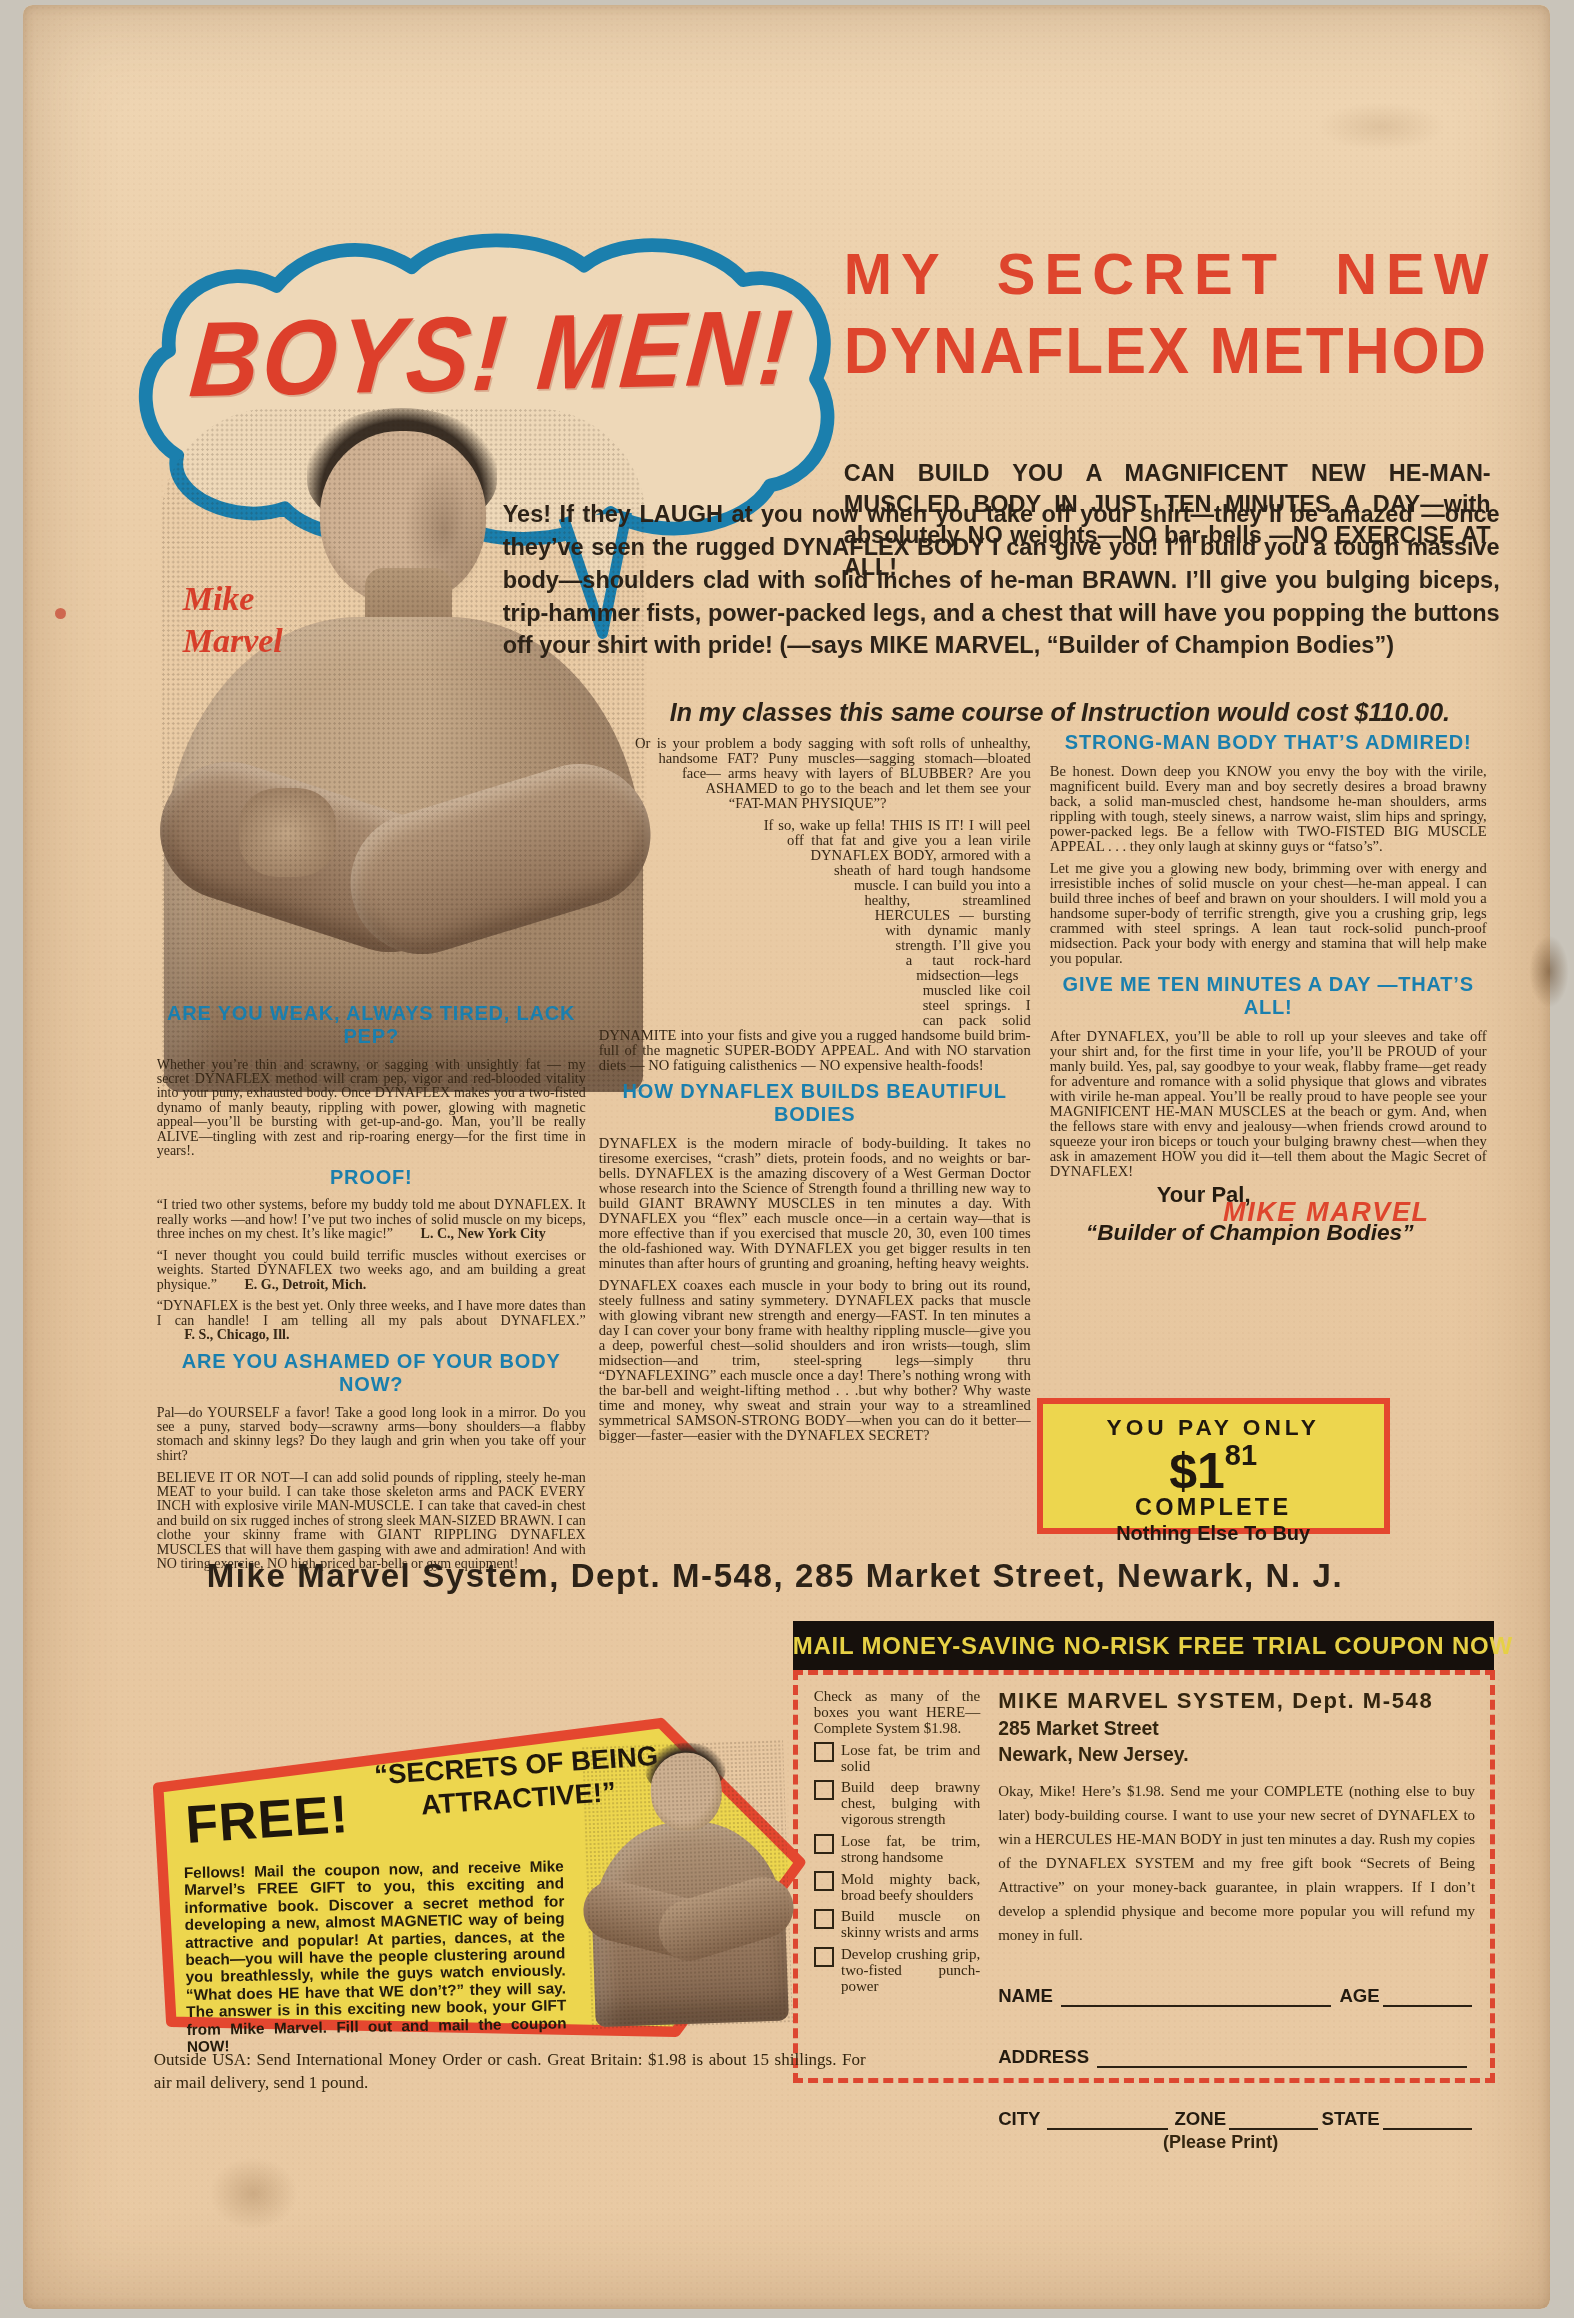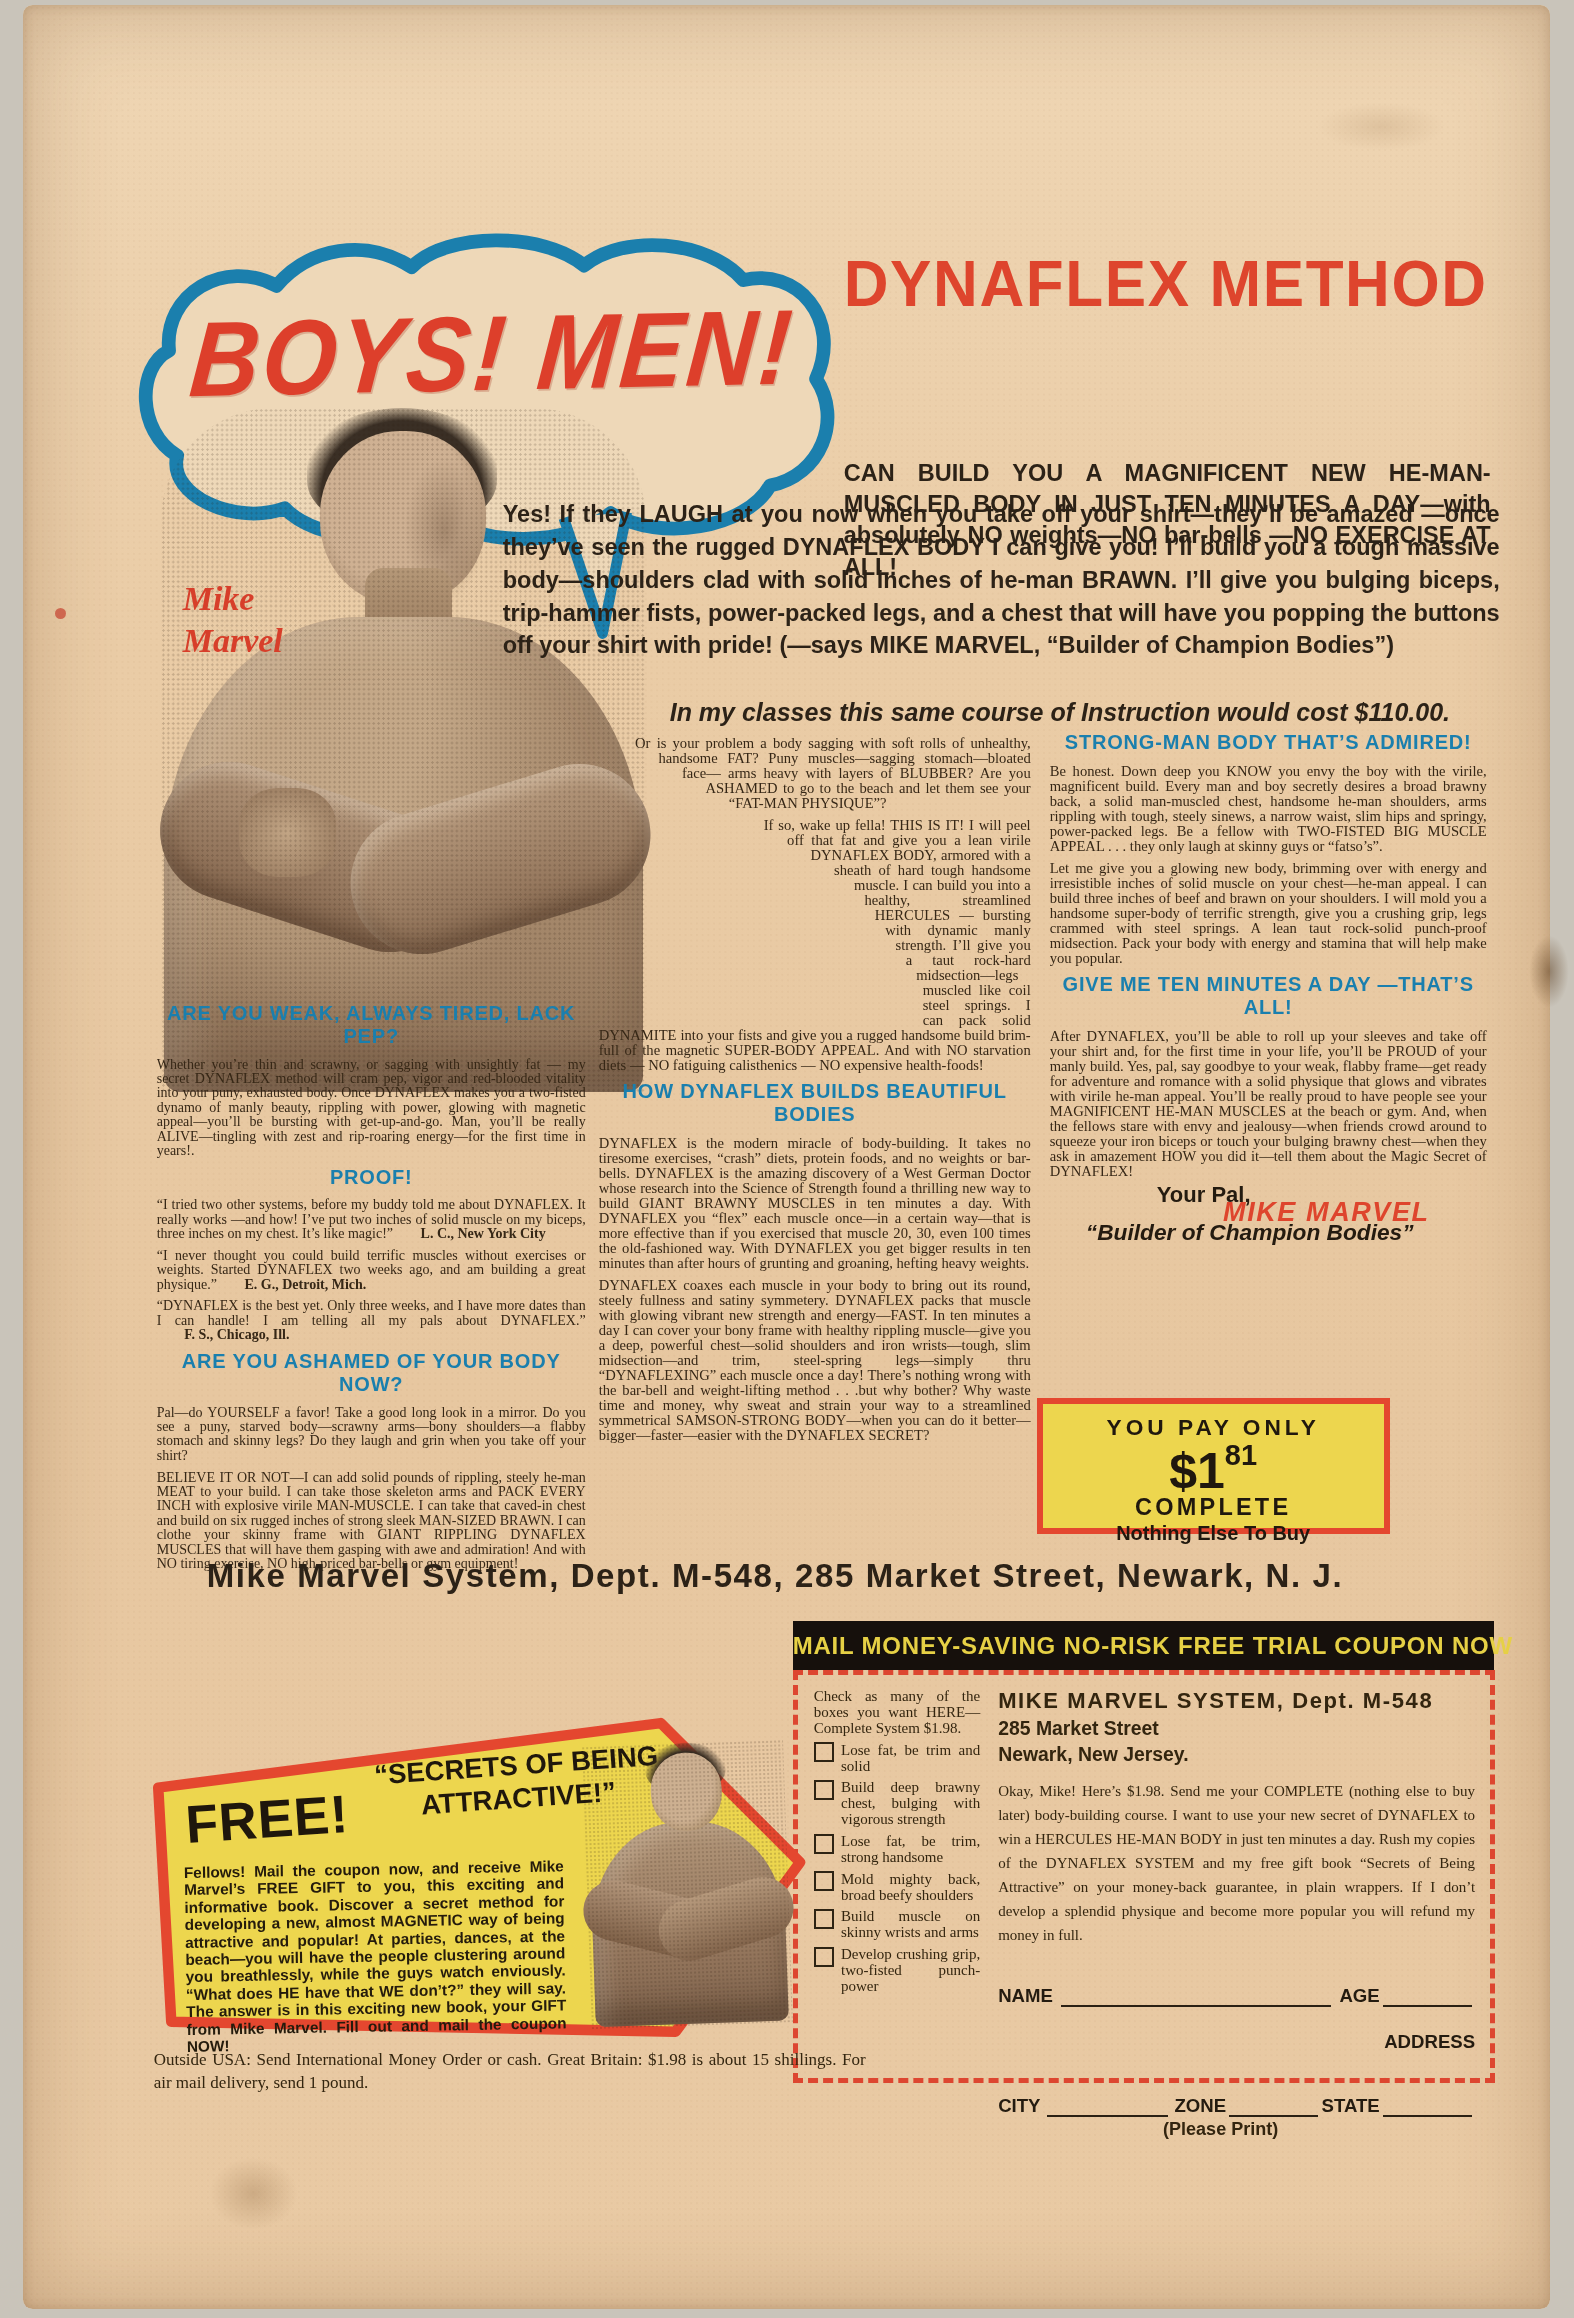--- a/index.html
+++ b/index.html
@@ -131,21 +131,21 @@
   }
   .coupon-left{width:202px;font-size:15px;line-height:16px;text-align:justify;}
   .coupon-right{flex:1;}
   .chk{display:flex;gap:7.3px;margin-top:5.7px;}
   .chk .box{flex:none;width:16px;height:16px;border:2.4px solid #2e2414;margin-top:0.8px;background:transparent;}
   .chk .lbl{font-size:15px;line-height:16px;}
   .recipient1{font-family:"Liberation Sans",sans-serif;font-weight:bold;font-size:22px;letter-spacing:1.6px;}
   .recipient2{font-family:"Liberation Sans",sans-serif;font-weight:bold;font-size:19.4px;margin-top:3.2px;}
   .coupon-body{font-size:15px;line-height:24px;text-align:justify;margin-top:13px;}
   .form-row{display:flex;align-items:flex-end;font-family:"Liberation Sans",sans-serif;font-weight:bold;font-size:18.6px;color:#241b10;}
-  .fr1{margin-top:37px;} .fr2{margin-top:24px;flex-direction:column;} .fr3{margin-top:39px;}
+  .fr1{margin-top:37px;} .fr2{margin-top:38px;} .fr3{margin-top:39px;}
   .fline{border-bottom:2.4px solid #2b2114;height:21px;}
   .grow{flex:1;margin:0 8px;}
   .short{width:89px;margin:0 3.2px;}
   .mid{width:121px;margin:0 6.5px;}
   .please-print{font-family:"Liberation Sans",sans-serif;font-weight:bold;font-size:18px;text-align:center;margin-top:1.6px;margin-left:-32px;}
 
   
   .free-box{position:absolute;left:126px;top:1713px;width:663px;height:340px;transform:rotate(-2deg);}
   .free-box svg{position:absolute;left:0;top:0;}
   .free-label{
@@ -204,20 +204,21 @@
                C 885 115, 828 52, 762 68
                C 718 18, 615 10, 565 50
                C 515 8, 395 8, 352 52
                C 295 15, 225 28, 185 75 Z" fill="#eed8b8" stroke="#1b7fad" stroke-width="17" stroke-linejoin="round"></path>
       <path d="M 540 362 L 588 505 L 618 355" fill="#eed8b8" stroke="#1b7fad" stroke-width="13" stroke-linejoin="round"></path>
     </svg>
     <div class="bubble-text">BOYS! MEN!</div>
   </div>
 
   <div class="headline">
+    <div class="l1">MY SECRET NEW</div>
     <div class="l2">DYNAFLEX METHOD</div>
   </div>
   <div class="subhead">CAN BUILD YOU A MAGNIFICENT NEW HE-MAN-MUSCLED BODY IN JUST TEN MINUTES A DAY—with absolutely NO weights—NO bar-bells —NO EXERCISE AT ALL!</div>
 
   <div class="photo">
     <div class="ph-hair"></div>
     <div class="ph-face"></div>
     <div class="ph-shadow-face"></div>
     <div class="ph-neck"></div>
     <div class="ph-torso"></div>

